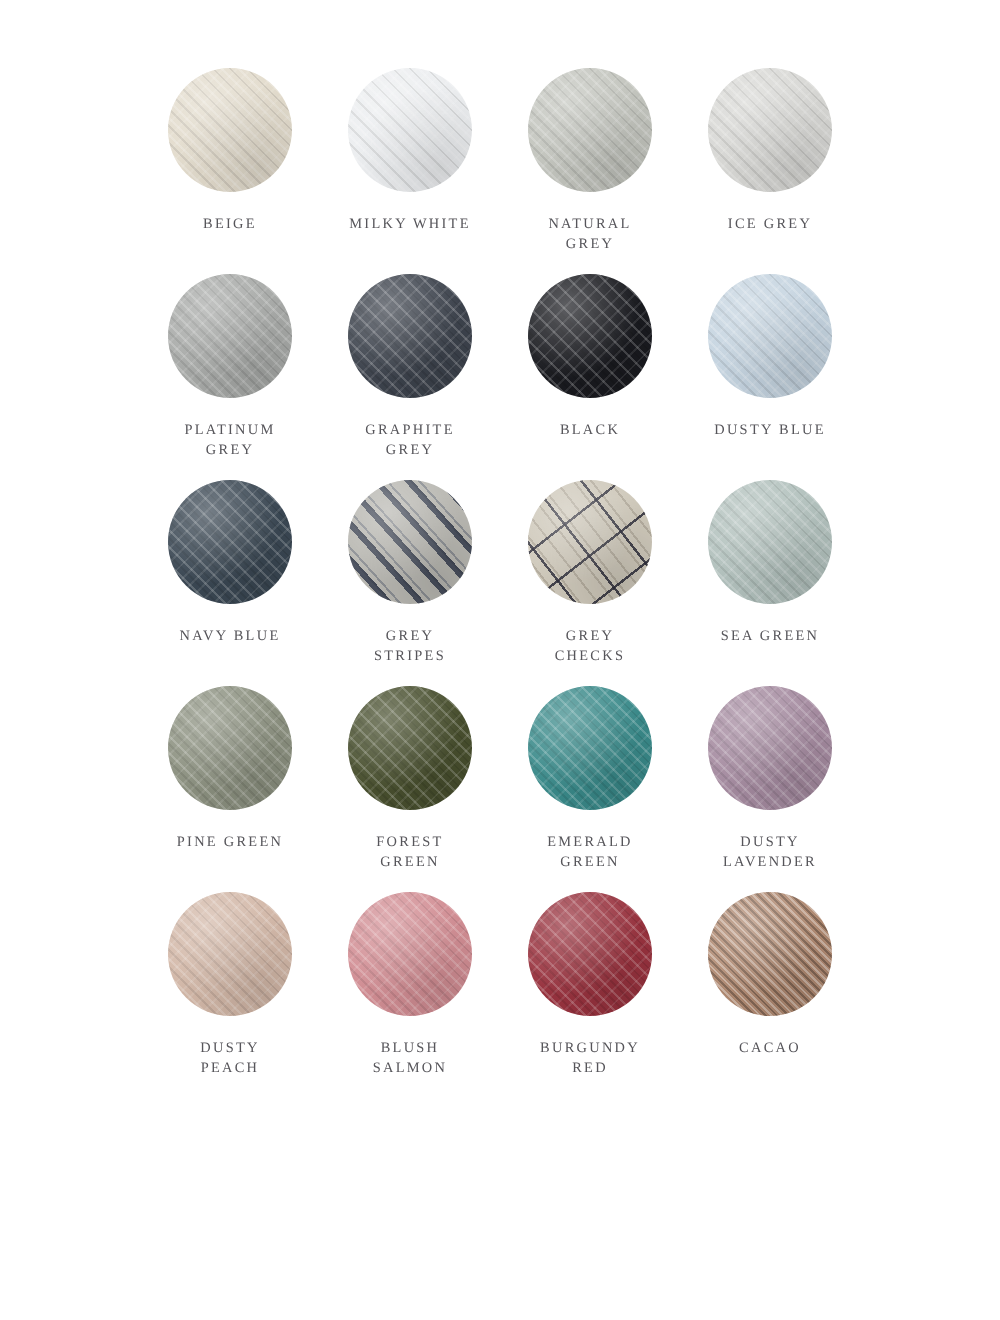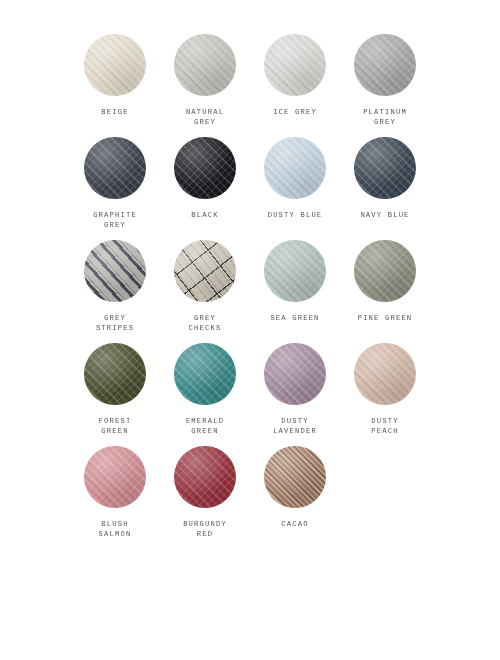--- a/index.html
+++ b/index.html
@@ -150,33 +150,37 @@
 
   .swatch-label {
     margin-top: 11px;
     font-size: 7.2px;
     line-height: 10px;
     letter-spacing: 1.15px;
     color: #56555a;
     text-align: center;
     text-transform: uppercase;
     white-space: pre-line;
-    font-family: Liberation Mono, monospace;
+    font-family: Liberation Serif, serif;
   }
 </style>
 </head>
 <body>
 
 <div id="swatch-chart">
   <div class="swatch-grid">
       <div class="swatch-cell">
         <div class="swatch-circle " style="background-color: rgb(227, 220, 205);"></div>
         <div class="swatch-label">BEIGE</div>
       </div>
       <div class="swatch-cell">
+        <div class="swatch-circle " style="background-color: rgb(236, 238, 240);"></div>
+        <div class="swatch-label">MILKY WHITE</div>
+      </div>
+      <div class="swatch-cell">
         <div class="swatch-circle " style="background-color: rgb(195, 197, 190);"></div>
         <div class="swatch-label">NATURAL
 GREY</div>
       </div>
       <div class="swatch-cell">
         <div class="swatch-circle " style="background-color: rgb(216, 216, 213);"></div>
         <div class="swatch-label">ICE GREY</div>
       </div>
       <div class="swatch-cell">
         <div class="swatch-circle " style="background-color: rgb(168, 170, 168);"></div>

